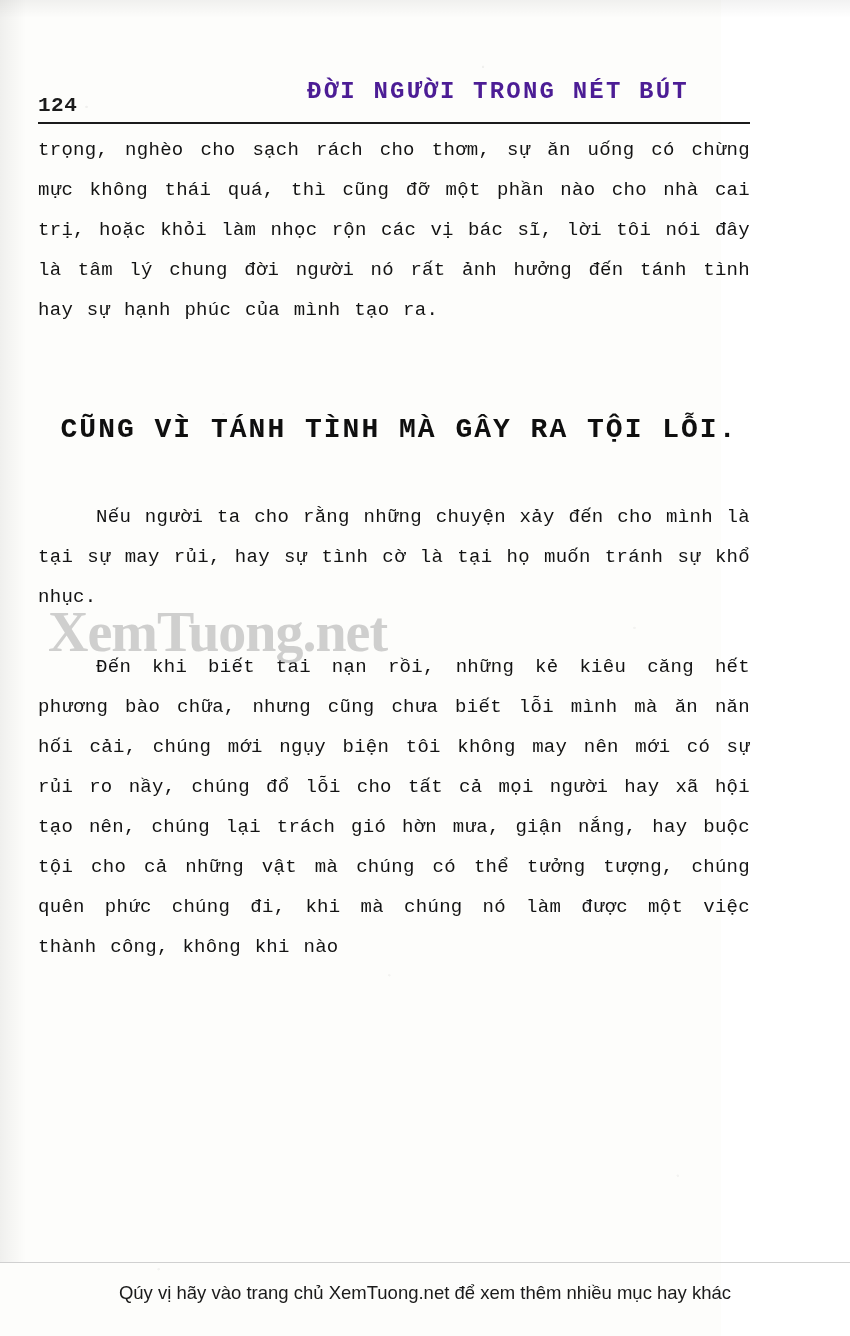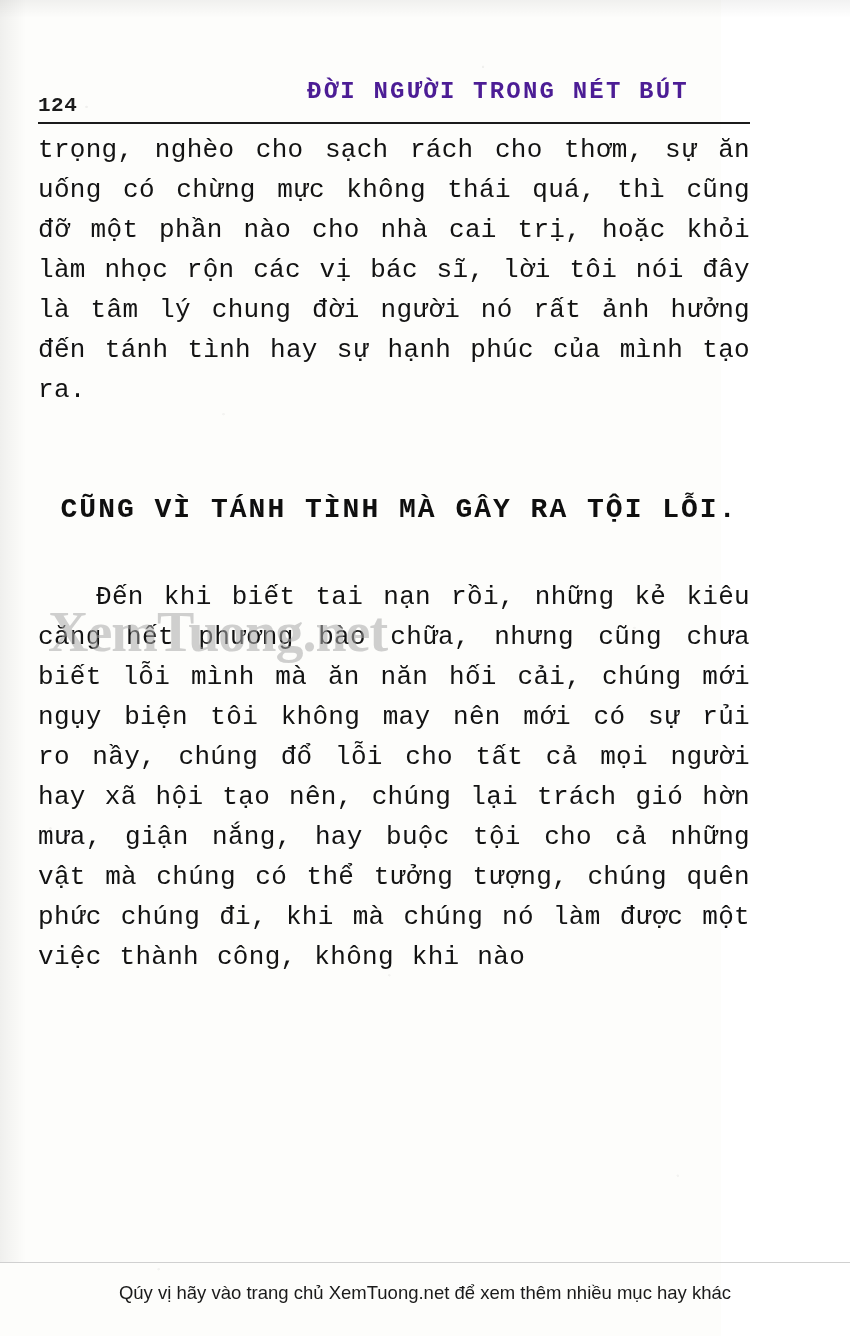--- a/index.html
+++ b/index.html
@@ -79,21 +79,21 @@
     left: 0;
     top: 50px;
     width: 712px;
     height: 2px;
     background: #1b1b1b;
   }
 
   
   .para {
     font-family: "Liberation Mono", monospace;
-    font-size: 26px;
+    font-size: 19px;
     line-height: 40px;
     color: #131313;
     letter-spacing: 0.3px;
     text-align: justify;
     margin: 0 0 30px 0;
     word-spacing: 2px;
   }
   .para.indent {
     text-indent: 58px;
   }
@@ -181,20 +181,21 @@
       <div class="folio">124</div>
       <div class="running-head">ĐỜI NGƯỜI TRONG NÉT BÚT</div>
       <div class="rule"></div>
     </div>
 
     <p class="para tight">trọng, nghèo cho sạch rách cho thơm, sự ăn uống có chừng mực không thái quá, thì cũng đỡ một phần nào cho nhà cai trị, hoặc khỏi làm nhọc rộn các vị bác sĩ, lời tôi nói đây là tâm lý chung đời người nó rất ảnh hưởng đến tánh tình hay sự hạnh phúc của mình tạo ra.</p>
 
     <h2 class="section-title">CŨNG VÌ TÁNH TÌNH MÀ GÂY RA TỘI LỖI.</h2>
 
 
+    <p class="para indent">Nếu người ta cho rằng những chuyện xảy đến cho mình là tại sự may rủi, hay sự tình cờ là tại họ muốn tránh sự khổ nhục.</p>
 
     <p class="para indent">Đến khi biết tai nạn rồi, những kẻ kiêu căng hết phương bào chữa, nhưng cũng chưa biết lỗi mình mà ăn năn hối cải, chúng mới ngụy biện tôi không may nên mới có sự rủi ro nầy, chúng đổ lỗi cho tất cả mọi người hay xã hội tạo nên, chúng lại trách gió hờn mưa, giận nắng, hay buộc tội cho cả những vật mà chúng có thể tưởng tượng, chúng quên phức chúng đi, khi mà chúng nó làm được một việc thành công, không khi nào</p>
 
   </div>
 
   <div class="watermark">XemTuong.net</div>
 
   <div class="footer-rule"></div>
   <div class="footer">
     <span class="brand">Qúy vị hãy vào trang chủ XemTuong.net để xem thêm nhiều mục hay khác</span>

